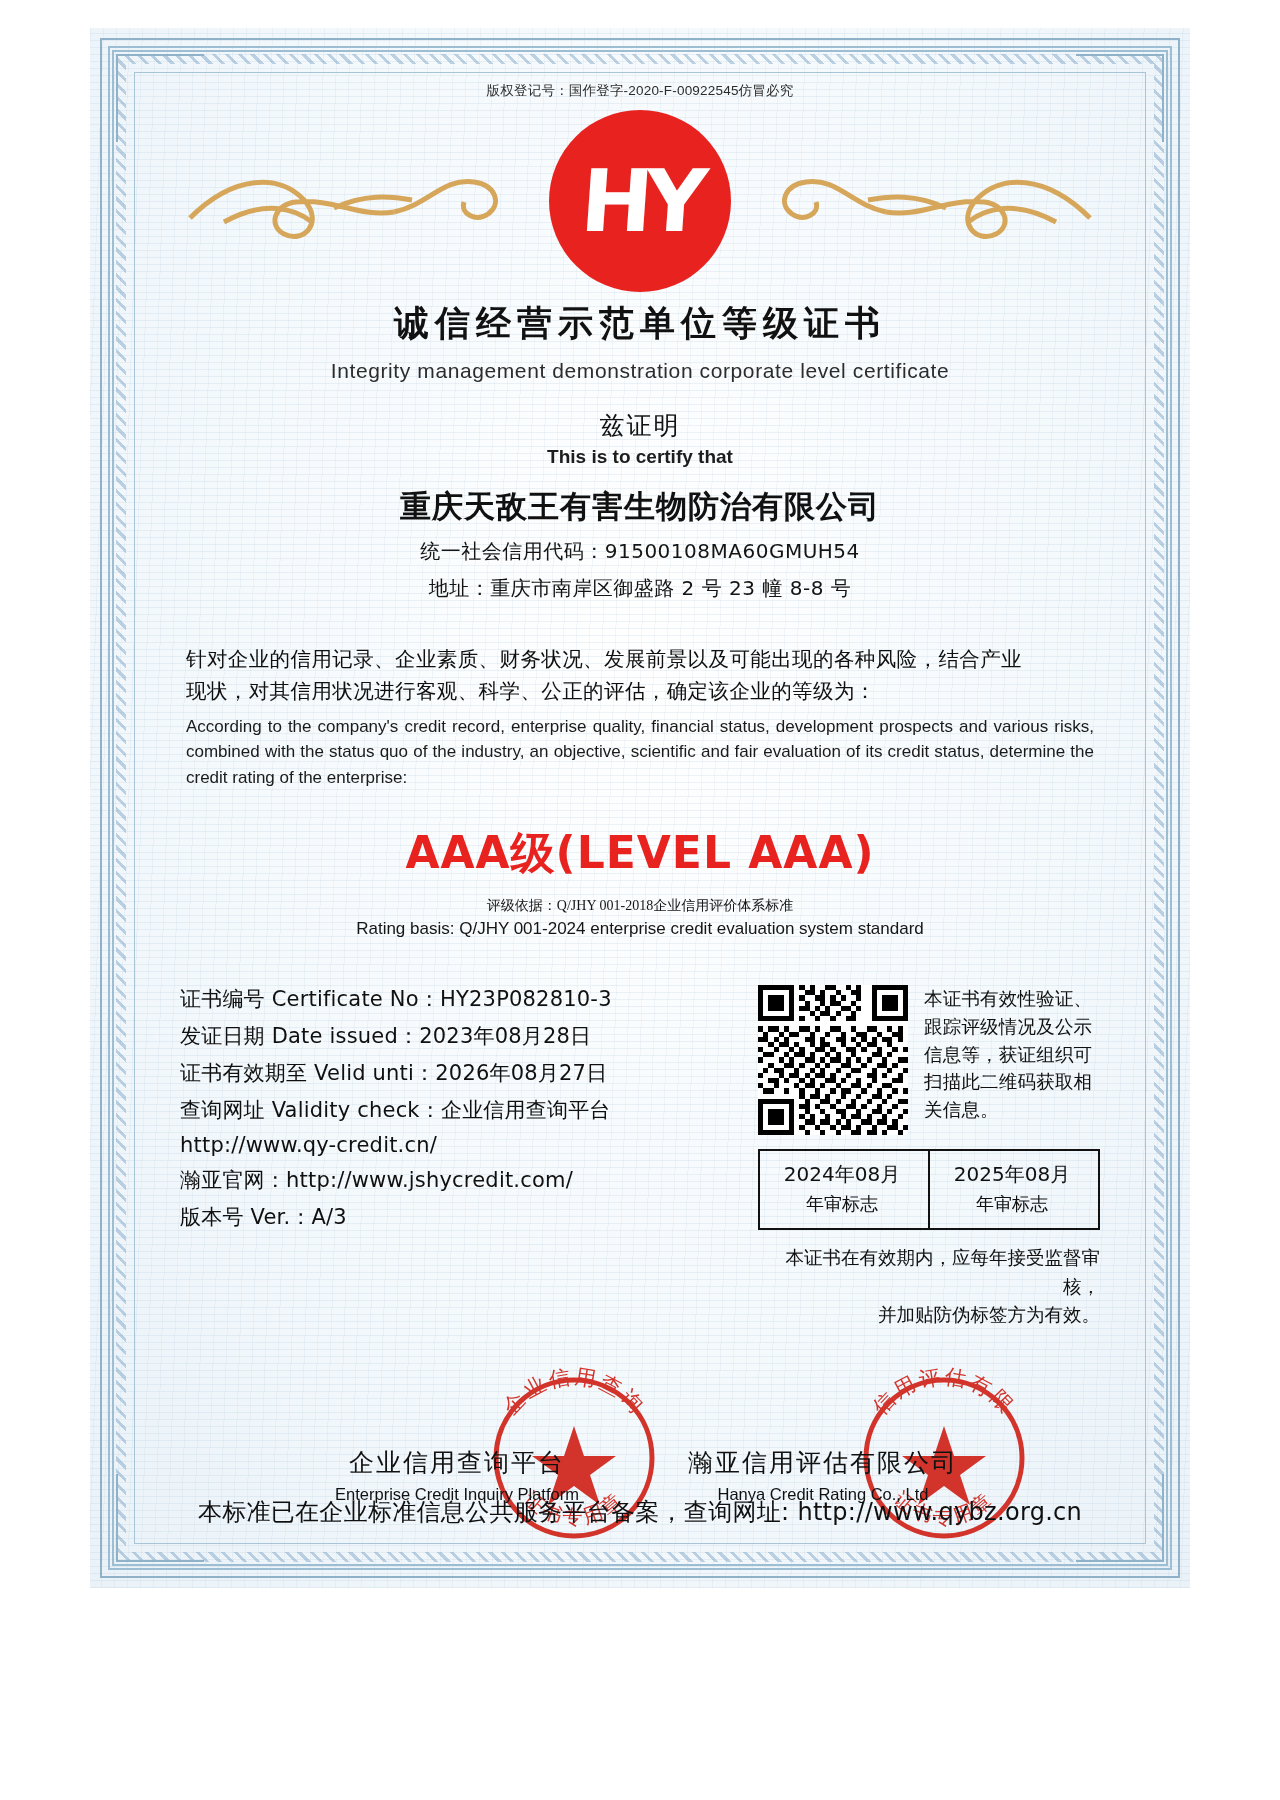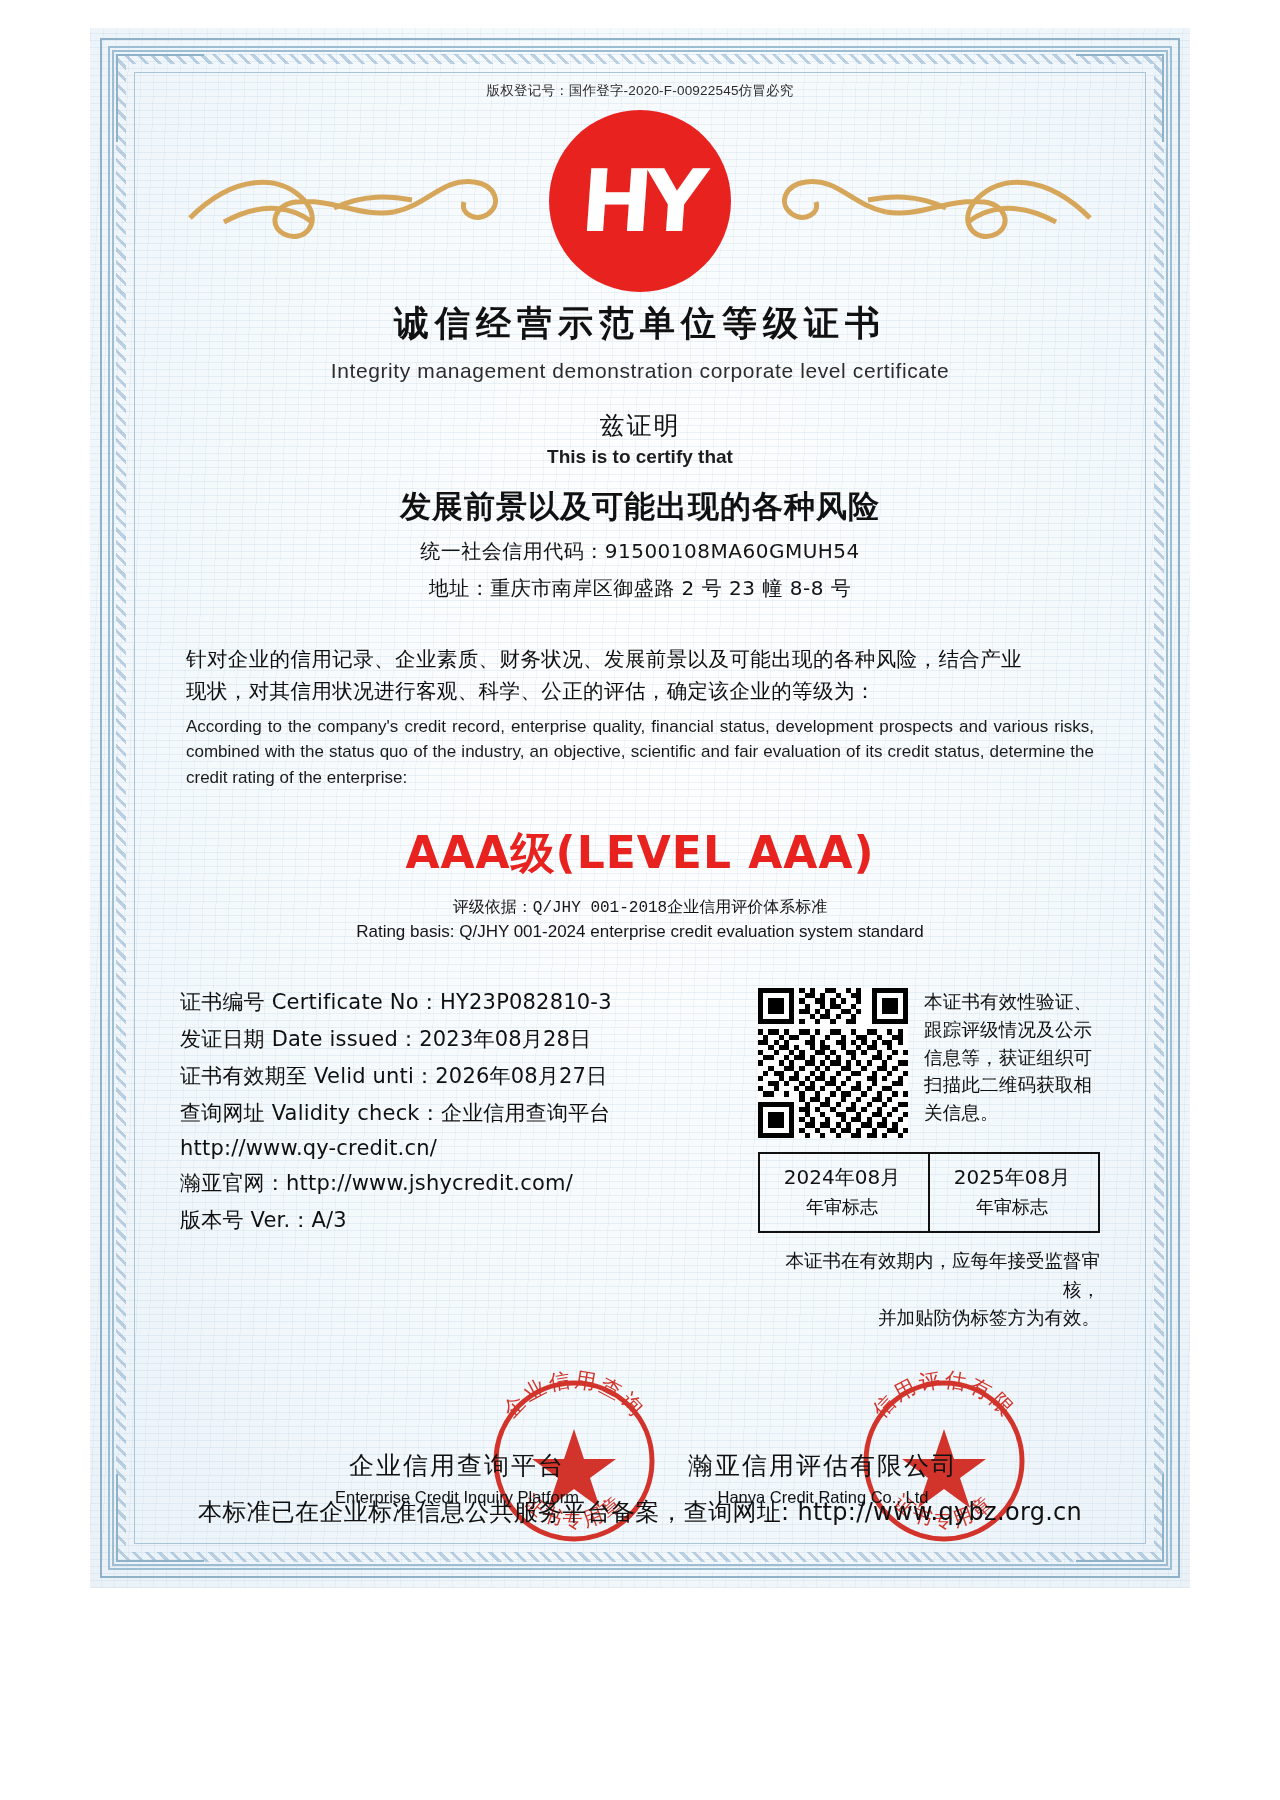--- a/index.html
+++ b/index.html
@@ -133,21 +133,21 @@
 
   .level{
     text-align:center;
     color:#e8231f;
     font-weight:bold;
     font-size:44px;
     margin-top:34px;
     letter-spacing:1px;
     font-family:"DejaVu Sans", sans-serif;
   }
-  .basis-cn{text-align:center;font-size:16px;color:#151515;margin-top:14px;font-family:Liberation Mono, monospace;}
+  .basis-cn{text-align:center;font-size:14px;color:#151515;margin-top:14px;font-family:Liberation Serif, serif;}
   .basis-en{text-align:center;font-size:17px;color:#151515;margin-top:4px;}
 
   .mid{
     display:flex;
     margin:46px 36px 0 36px;
     gap:18px;
   }
   .mid-left{width:560px;}
   .mid-left .row{
     font-size:21px;color:#101010;margin-bottom:9px;letter-spacing:.2px;
@@ -236,21 +236,21 @@
       <div class="logo">
         <span class="hy">HY</span>
       </div>
     </div>
 
     <div class="title-cn">诚信经营示范单位等级证书</div>
     <div class="title-en">Integrity management demonstration corporate level certificate</div>
 
     <div class="certify-cn">兹证明</div>
     <div class="certify-en">This is to certify that</div>
-    <div class="company">发展前景以及可能出现的各种风险</div>
+    <div class="company">重庆天敌王有害生物防治有限公司</div>
     <div class="org-line">统一社会信用代码：91500108MA60GMUH54</div>
     <div class="org-line">地址：重庆市南岸区御盛路 2 号 23 幢 8-8 号</div>
 
     <div class="para">
       <div class="cn">针对企业的信用记录、企业素质、财务状况、发展前景以及可能出现的各种风险，结合产业</div>
       <div class="cn">现状，对其信用状况进行客观、科学、公正的评估，确定该企业的等级为：</div>
       <div class="en">According to the company's credit record, enterprise quality, financial status, development prospects and various risks, combined with the status quo of the industry, an objective, scientific and fair evaluation of its credit status, determine the credit rating of the enterprise:</div>
     </div>
 
     <div class="level">AAA级(LEVEL AAA)</div>

